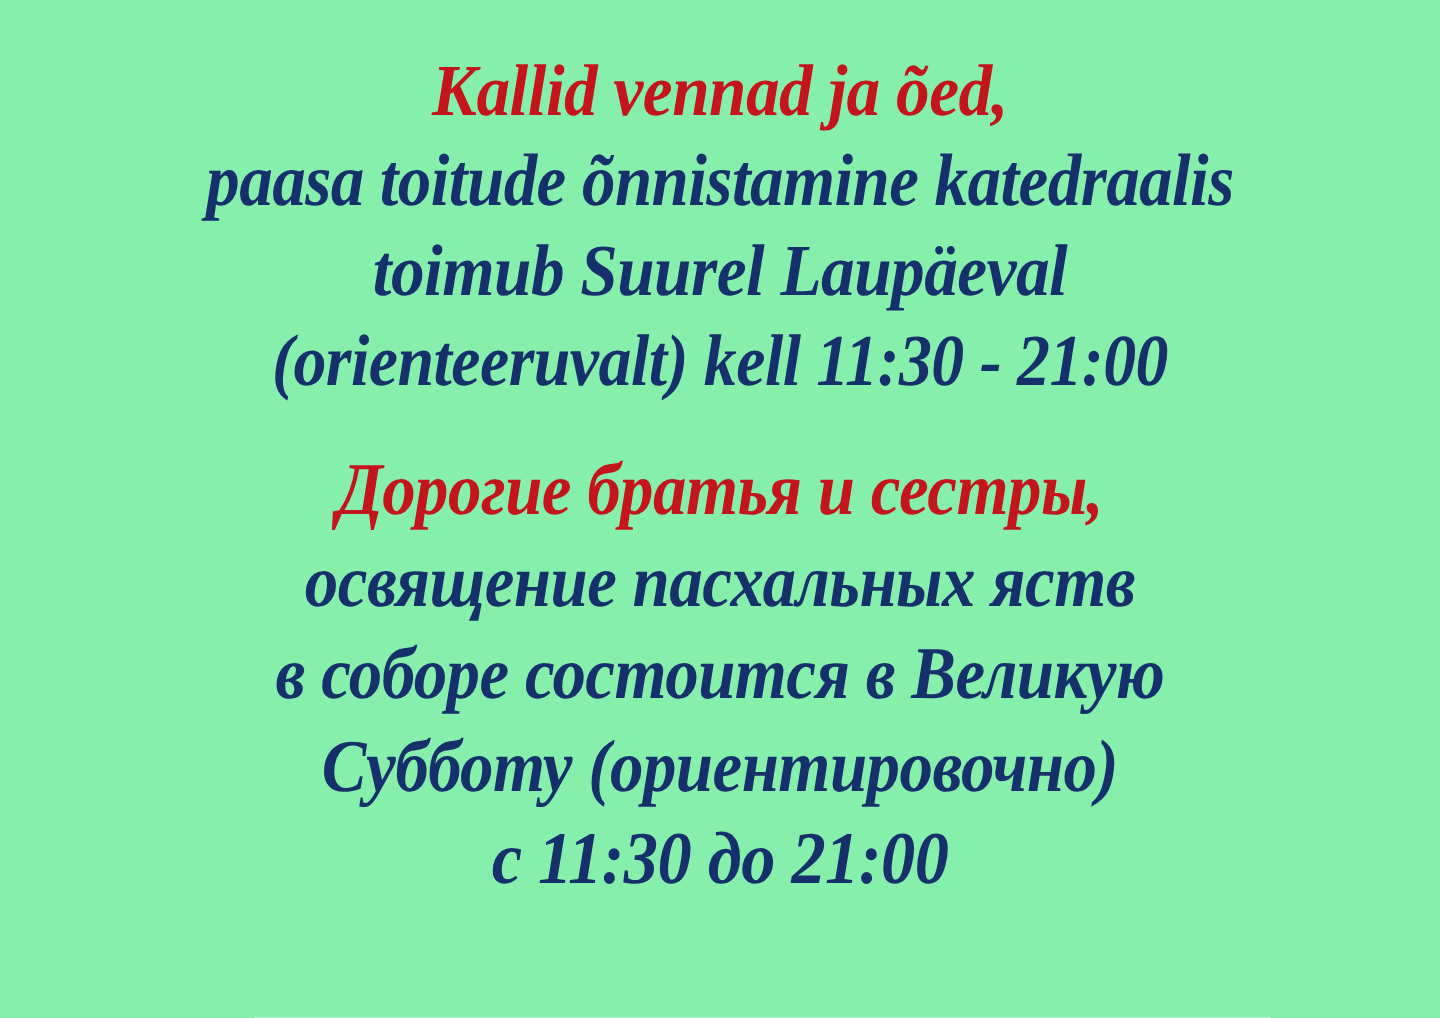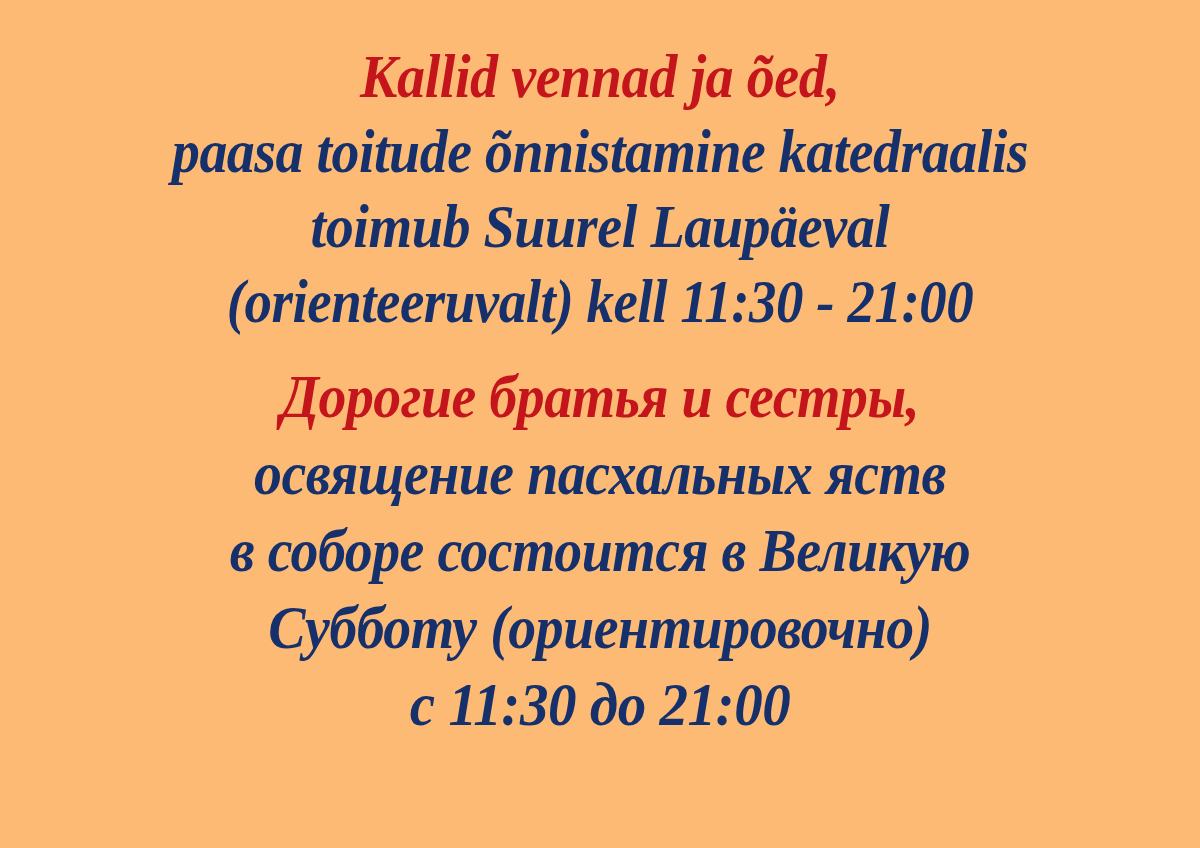--- a/index.html
+++ b/index.html
@@ -10,21 +10,21 @@
   body {
     width: 1200px;
     height: 848px;
     overflow: hidden;
     font-family: "Liberation Serif", "DejaVu Serif", serif;
   }
 
   #poster {
     width: 1200px;
     height: 848px;
-    background: #fdba74;
+    background: #86efac;
     display: flex;
     flex-direction: column;
     align-items: center;
     box-sizing: border-box;
     padding-top: 40px;
   }
 
   .block {
     width: 100%;
     text-align: center;
@@ -54,21 +54,21 @@
     line-height: 1.20;
   }
 
   
   #est-line-1 { transform: scaleX(0.92); }
   #est-line-2 { transform: scaleX(0.90); font-size: 62px; }
   #est-line-3 { transform: scaleX(0.92); }
   #est-line-4 { transform: scaleX(0.90); }
 
   
-  #rus-block { margin-top: 6px; }
+  #rus-block { margin-top: 18px; }
 
   .rus .line {
     color: #16306b;
     font-size: 62px;
     line-height: 1.24;
   }
   .rus .heading {
     color: #c4151c;
     font-size: 62px;
     line-height: 1.22;

